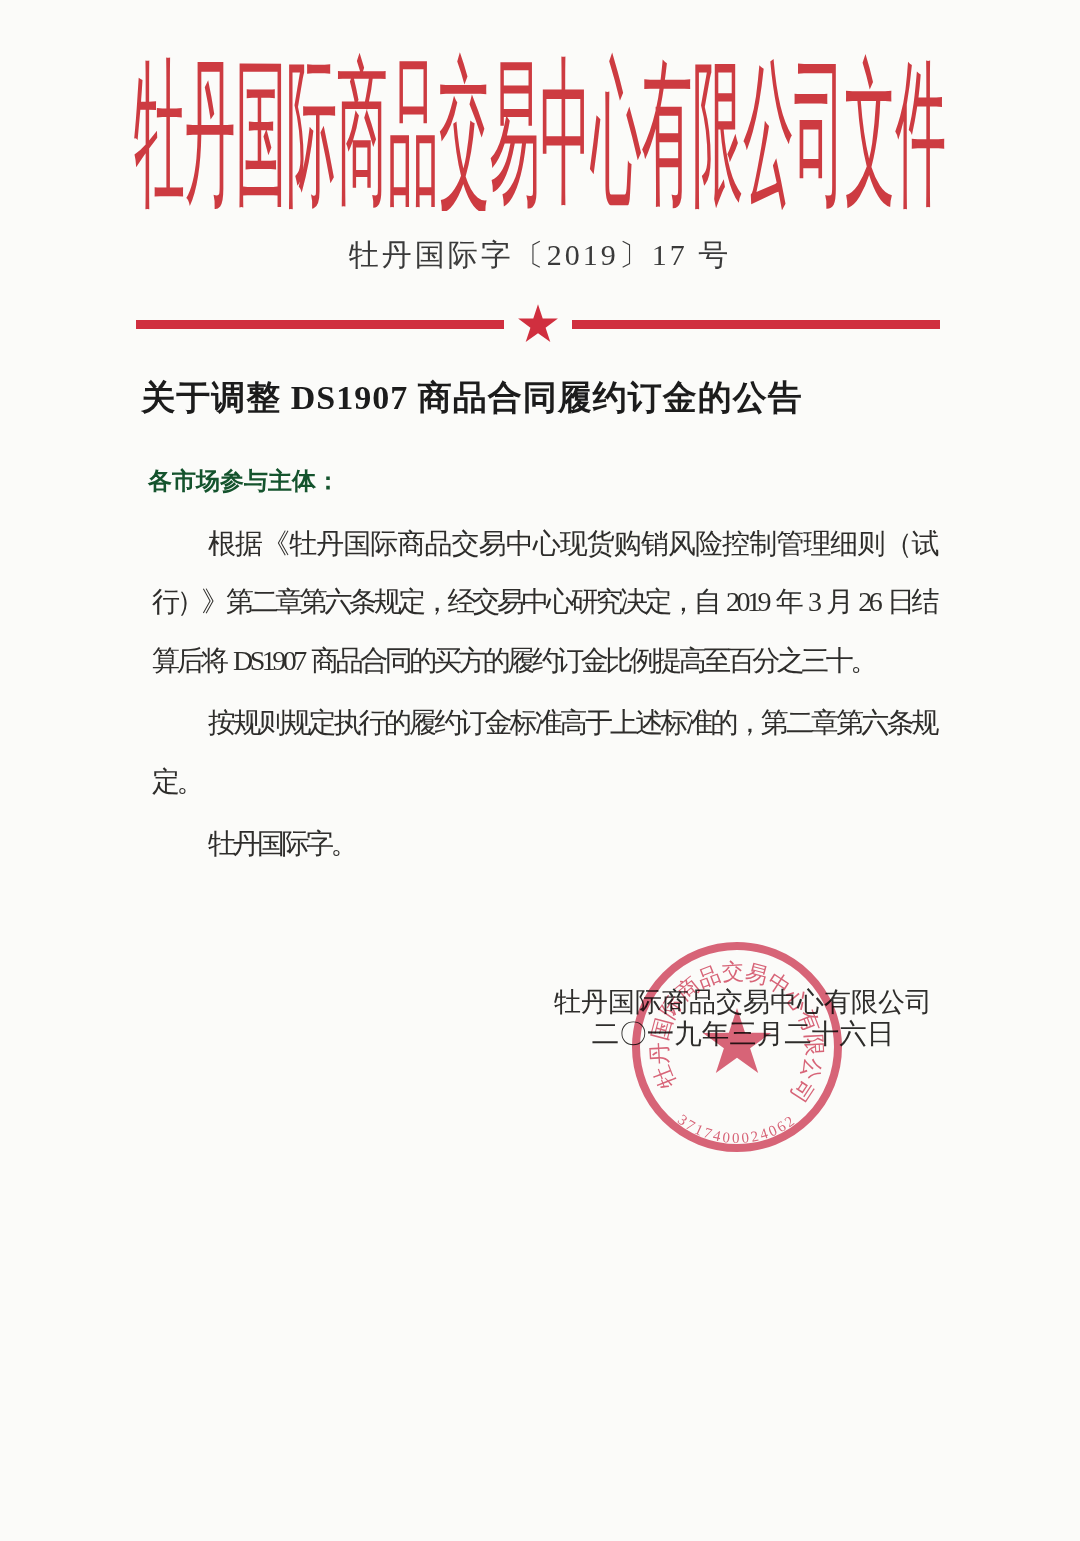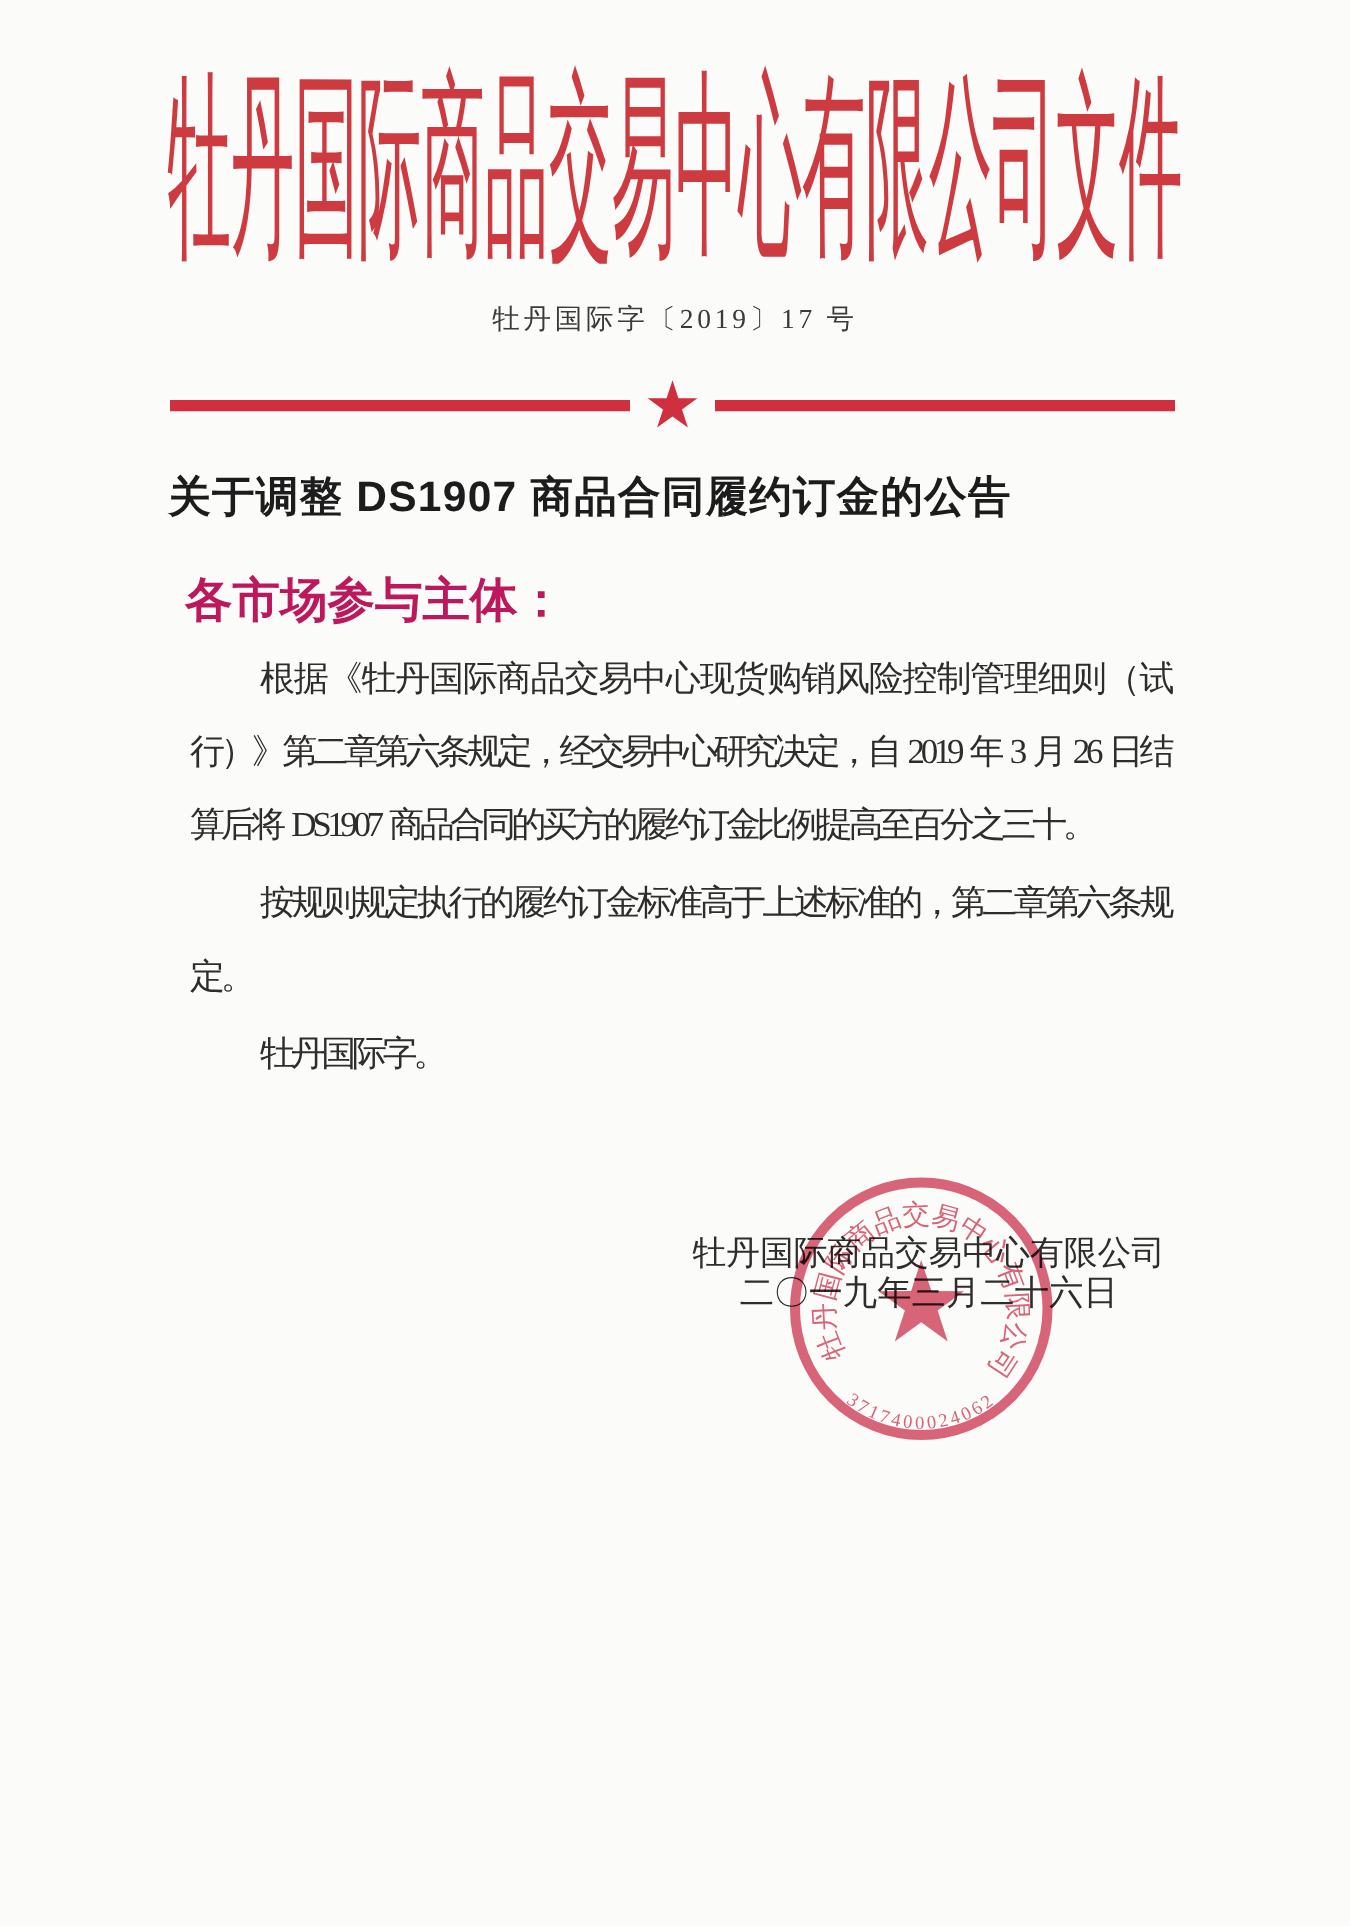--- a/index.html
+++ b/index.html
@@ -22,21 +22,21 @@
     font-family: "Liberation Serif", "DejaVu Serif", serif;
     font-weight: 500;
     fill: #cd3b41;
   }
   
   .doc-number {
     position: absolute;
     top: 238px; left: 0;
     width: 1080px;
     text-align: center;
-    font-size: 22px;
+    font-size: 30px;
     line-height: 34px;
     letter-spacing: 3px;
     color: #3a3a3a;
   }
   
   .divider {
     position: absolute;
     top: 303px; left: 136px;
     width: 804px; height: 42px;
     display: flex;
@@ -51,21 +51,21 @@
     width: 44px; height: 44px;
     margin: 0 12px;
     flex: none;
   }
   
   .announce-title {
     position: absolute;
     top: 376px; left: 0;
     width: 944px;
     text-align: center;
-    font-family: Liberation Sans, sans-serif;
+    font-family: Liberation Serif, serif;
     font-weight: bold;
     font-size: 34px;
     line-height: 44px;
     letter-spacing: 1px;
     color: #1c1c1c;
   }
   
   .body-text {
     position: absolute;
     top: 452px; left: 148px;
@@ -73,23 +73,23 @@
     font-size: 28px;
     line-height: 58.5px;
     letter-spacing: -3.5px;
     word-spacing: 4px;
     color: #2e2d2b;
     text-align: justify;
   }
   .body-text .salutation {
     font-family: "Liberation Sans", "DejaVu Sans", sans-serif;
     font-weight: bold;
-    font-size: 38px;
+    font-size: 24px;
     letter-spacing: 0px;
-    color: #be185d;
+    color: #14532d;
   }
   .body-text p {
     margin: 4px;
     text-indent: 56px;
   }
   
   .signature {
     position: absolute;
     top: 986px; left: 540px;
     width: 406px;

